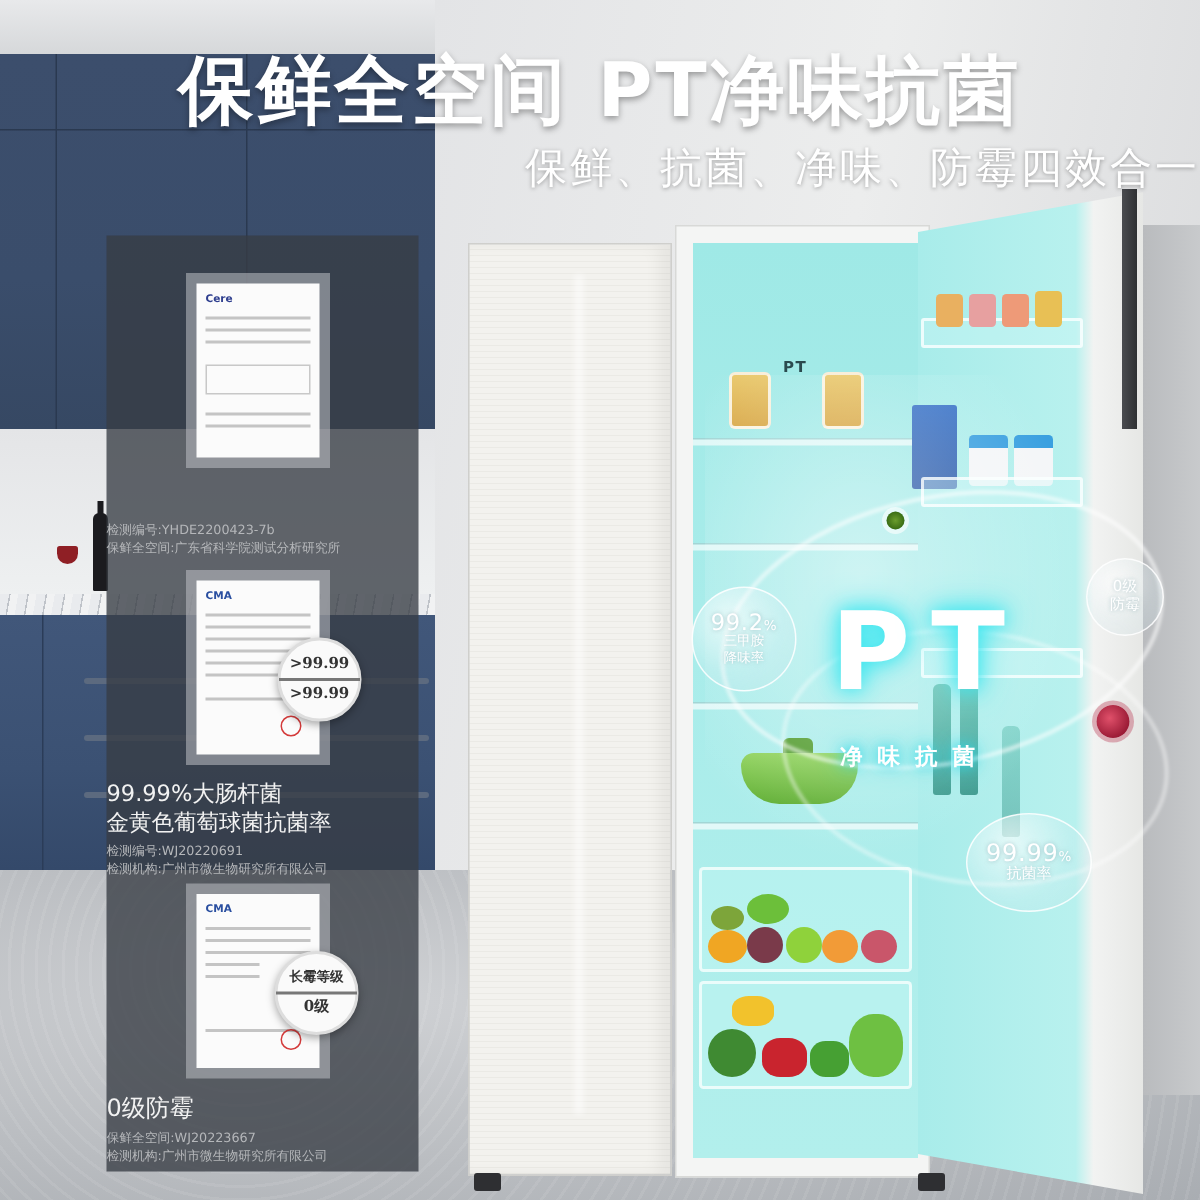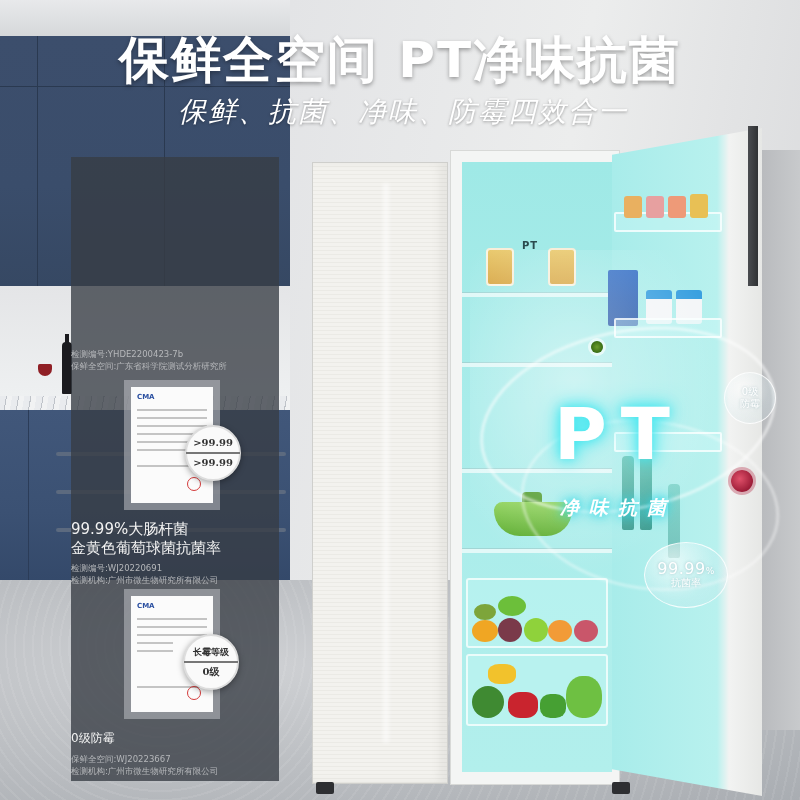--- a/index.html
+++ b/index.html
@@ -70,36 +70,36 @@
     background: radial-gradient(circle at 35% 30%, rgba(255,255,255,.65), rgba(220,240,245,.25) 55%, rgba(180,210,220,.15) 100%);
     border: 1.5px solid rgba(255,255,255,.85); color: #fff; text-align: center; display: flex; flex-direction: column; justify-content: center; align-items: center;
     text-shadow: 0 0 3px rgba(120,160,170,.6); }
   .bubble .big { font-size: 15px; font-weight: 500; line-height: 1.0; letter-spacing: 0.5px; }
   .bubble .big small { font-size: 9px; }
   .bubble .sm { font-size: 9px; line-height: 1.2; }
 
   .pt-logo { position: absolute; left: 554px; top: 402px; width: 140px; height: 70px; display: flex; gap: 10px; }
   .pt-logo span { font-family: "DejaVu Sans", sans-serif; font-weight: bold; font-size: 72px; line-height: 64px; color: #fff;
     text-shadow: 0 0 12px #3fe7f0, 0 0 22px #3fe7f0; letter-spacing: 4px; }
-  .pt-sub { position: absolute; left: 560px; top: 495px; font-size: 19px; font-weight: bold; color: #fff; letter-spacing: 10px;
-    text-shadow: 0 0 8px #30d8e6, 0 0 16px #30d8e6; font-style: italic; }
+  .pt-sub { position: absolute; left: 560px; top: 495px; font-size: 15px; font-weight: bold; color: #fff; letter-spacing: 10px;
+    text-shadow: 0 0 8px #30d8e6, 0 0 16px #30d8e6; }
 
   .virus { position: absolute; border-radius: 50%; }
   .virus-red { left: 731px; top: 470px; width: 22px; height: 22px;
     background: radial-gradient(circle at 40% 40%, #e0506a, #9c1c37 70%);
     box-shadow: 0 0 0 3px rgba(180,40,70,.35); }
   .virus-green { left: 591px; top: 341px; width: 12px; height: 12px;
     background: radial-gradient(circle, #6a9d2d, #3a6c14 70%); box-shadow: 0 0 0 3px rgba(255,255,255,.6); }
 
   
   .headline { position: absolute; left: 0; top: 30px; width: 800px; text-align: center; color: #fff;
     font-size: 50px; font-weight: bold; letter-spacing: 2px; line-height: 60px;
     text-shadow: 0 2px 4px rgba(0,0,0,.35); }
-  .subline { position: absolute; left: 0; top: 92px; width: 800px; text-align: center; color: #fff;
-    font-size: 28px; line-height: 40px; letter-spacing: 2px; text-shadow: 0 1px 3px rgba(0,0,0,.35); padding-left: 6px; font-style: italic; }
+  .subline { position: absolute; left: 0; top: 92px; width: 800px; text-align: right; color: #fff;
+    font-size: 28px; line-height: 40px; letter-spacing: 2px; text-shadow: 0 1px 3px rgba(0,0,0,.35); padding-left: 6px; }
 
   
   .cert-panel { position: absolute; left: 71px; top: 157px; width: 208px; height: 624px;
     background: rgba(55,60,68,.78); }
   .cert-frame { position: absolute; left: 53px; width: 96px; height: 130px; background: rgba(190,192,196,.55); padding: 7px; }
   .cert-doc { width: 100%; height: 100%; background: #fbfbfb; position: relative; overflow: hidden; }
   .cert-doc .line { position: absolute; left: 6px; right: 6px; height: 2px; background: #c4c4c4; }
   .cert-doc .logo { position: absolute; left: 6px; top: 6px; font-size: 7px; color: #2f3f8f; font-weight: bold; }
   .cert-doc .stamp { position: absolute; right: 12px; bottom: 12px; width: 14px; height: 14px; border: 1.5px solid #d43b3b; border-radius: 50%; }
   .magnifier { position: absolute; width: 56px; height: 56px; border-radius: 50%; background: #fafafa;
@@ -193,20 +193,25 @@
   <div class="bottle" style="left:640px;top:456px"></div>
   <div class="bottle" style="left:668px;top:484px;opacity:.45"></div>
 
   <div class="beam"></div>
   <div class="swirl" style="left:478px;top:330px;width:300px;height:180px;transform:rotate(-12deg)"></div>
   <div class="swirl" style="left:520px;top:420px;width:260px;height:170px;transform:rotate(8deg);opacity:.7"></div>
 
   <div class="virus virus-green"></div>
   <div class="virus virus-red"></div>
 
+  <div class="bubble" style="left:461px;top:391px;width:70px;height:70px">
+    <div class="big"><span>99.2</span><small>%</small></div>
+    <div class="sm">三甲胺</div>
+    <div class="sm">降味率</div>
+  </div>
 
   <div class="bubble" style="left:724px;top:372px;width:52px;height:52px">
     <div class="sm" style="font-size:10px">0级</div>
     <div class="sm" style="font-size:10px">防霉</div>
   </div>
 
   <div class="bubble" style="left:644px;top:542px;width:84px;height:66px">
     <div class="big" style="font-size:16px"><span>99.99</span><small>%</small></div>
     <div class="sm" style="font-size:10px">抗菌率</div>
   </div>
@@ -215,20 +220,31 @@
     <span>P</span>
     <span>T</span>
   </div>
   <div class="pt-sub">净味抗菌</div>
 
   <div class="headline">保鲜全空间 PT净味抗菌</div>
   <div class="subline">保鲜、抗菌、净味、防霉四效合一</div>
 
   <div class="cert-panel">
 
+    <div class="cert-frame" style="top:25px">
+      <div class="cert-doc">
+        <div class="logo">Cere</div>
+        <div class="line" style="top:22px"></div>
+          <div class="line" style="top:30px"></div>
+          <div class="line" style="top:38px"></div>
+        <div class="line" style="top:54px;height:20px;background:none;border:1px solid #c8c8c8"></div>
+        <div class="line" style="top:86px"></div>
+          <div class="line" style="top:94px"></div>
+      </div>
+    </div>
     <div class="cert-meta" style="top:191px">检测编号:YHDE2200423-7b</div>
     <div class="cert-meta" style="top:203px">保鲜全空间:广东省科学院测试分析研究所</div>
 
     <div class="cert-frame" style="top:223px">
       <div class="cert-doc">
         <div class="logo" style="color:#2a4fa0">CMA</div>
         <div class="line" style="top:22px"></div>
           <div class="line" style="top:30px"></div>
           <div class="line" style="top:38px"></div>
         <div class="line" style="top:46px"></div>
@@ -258,18 +274,18 @@
           <div class="line" style="top:54px;right:40px"></div>
         <div class="line" style="top:90px"></div>
           <div class="stamp"></div>
       </div>
     </div>
     <div class="magnifier" style="left:112px;top:477px">
       <div class="top">长霉等级</div>
       <div class="divider"></div>
       <div class="bot">0级</div>
     </div>
-    <div class="cert-title" style="top:572px;font-size:12px">0级防霉</div>
+    <div class="cert-title" style="top:572px;font-size:16px">0级防霉</div>
     <div class="cert-meta" style="top:596px">保鲜全空间:WJ20223667</div>
     <div class="cert-meta" style="top:608px">检测机构:广州市微生物研究所有限公司</div>
   </div>
 
 </div>
 
 </body></html>

